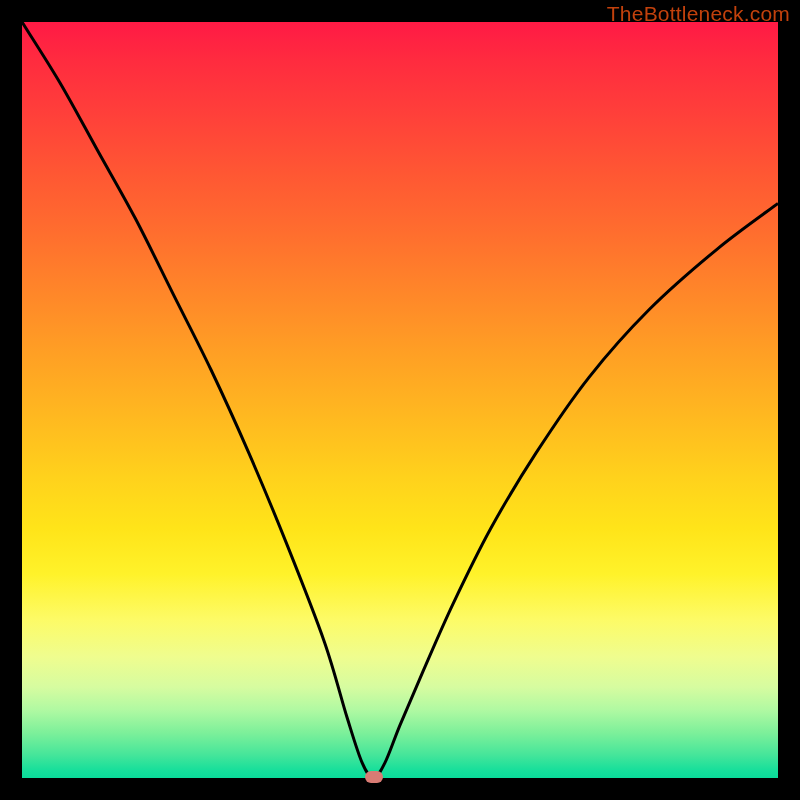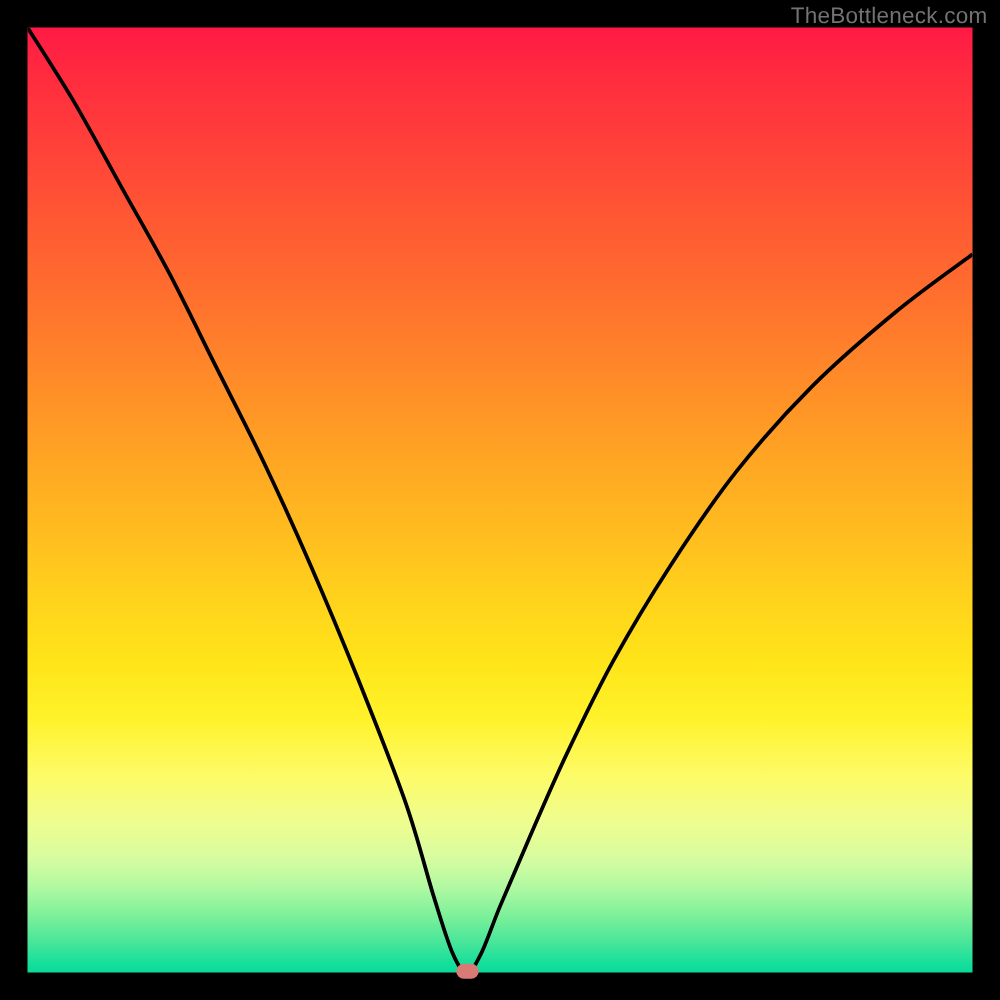--- a/index.html
+++ b/index.html
@@ -43,22 +43,22 @@
       #7df09a 94%,
       #44e59a 97%,
       #16df9b 99%,
       #0adb9a 100%
     );
   }
   .watermark {
     position: absolute;
     top: 2px;
     right: 10px;
-    color: #737373;
-    font-size: 18px;
+    color: #c2410c;
+    font-size: 21px;
     font-weight: 500;
     letter-spacing: 0.2px;
     user-select: none;
   }
   svg.curve {
     position: absolute;
     left: 0;
     top: 0;
     width: 756px;
     height: 756px;

